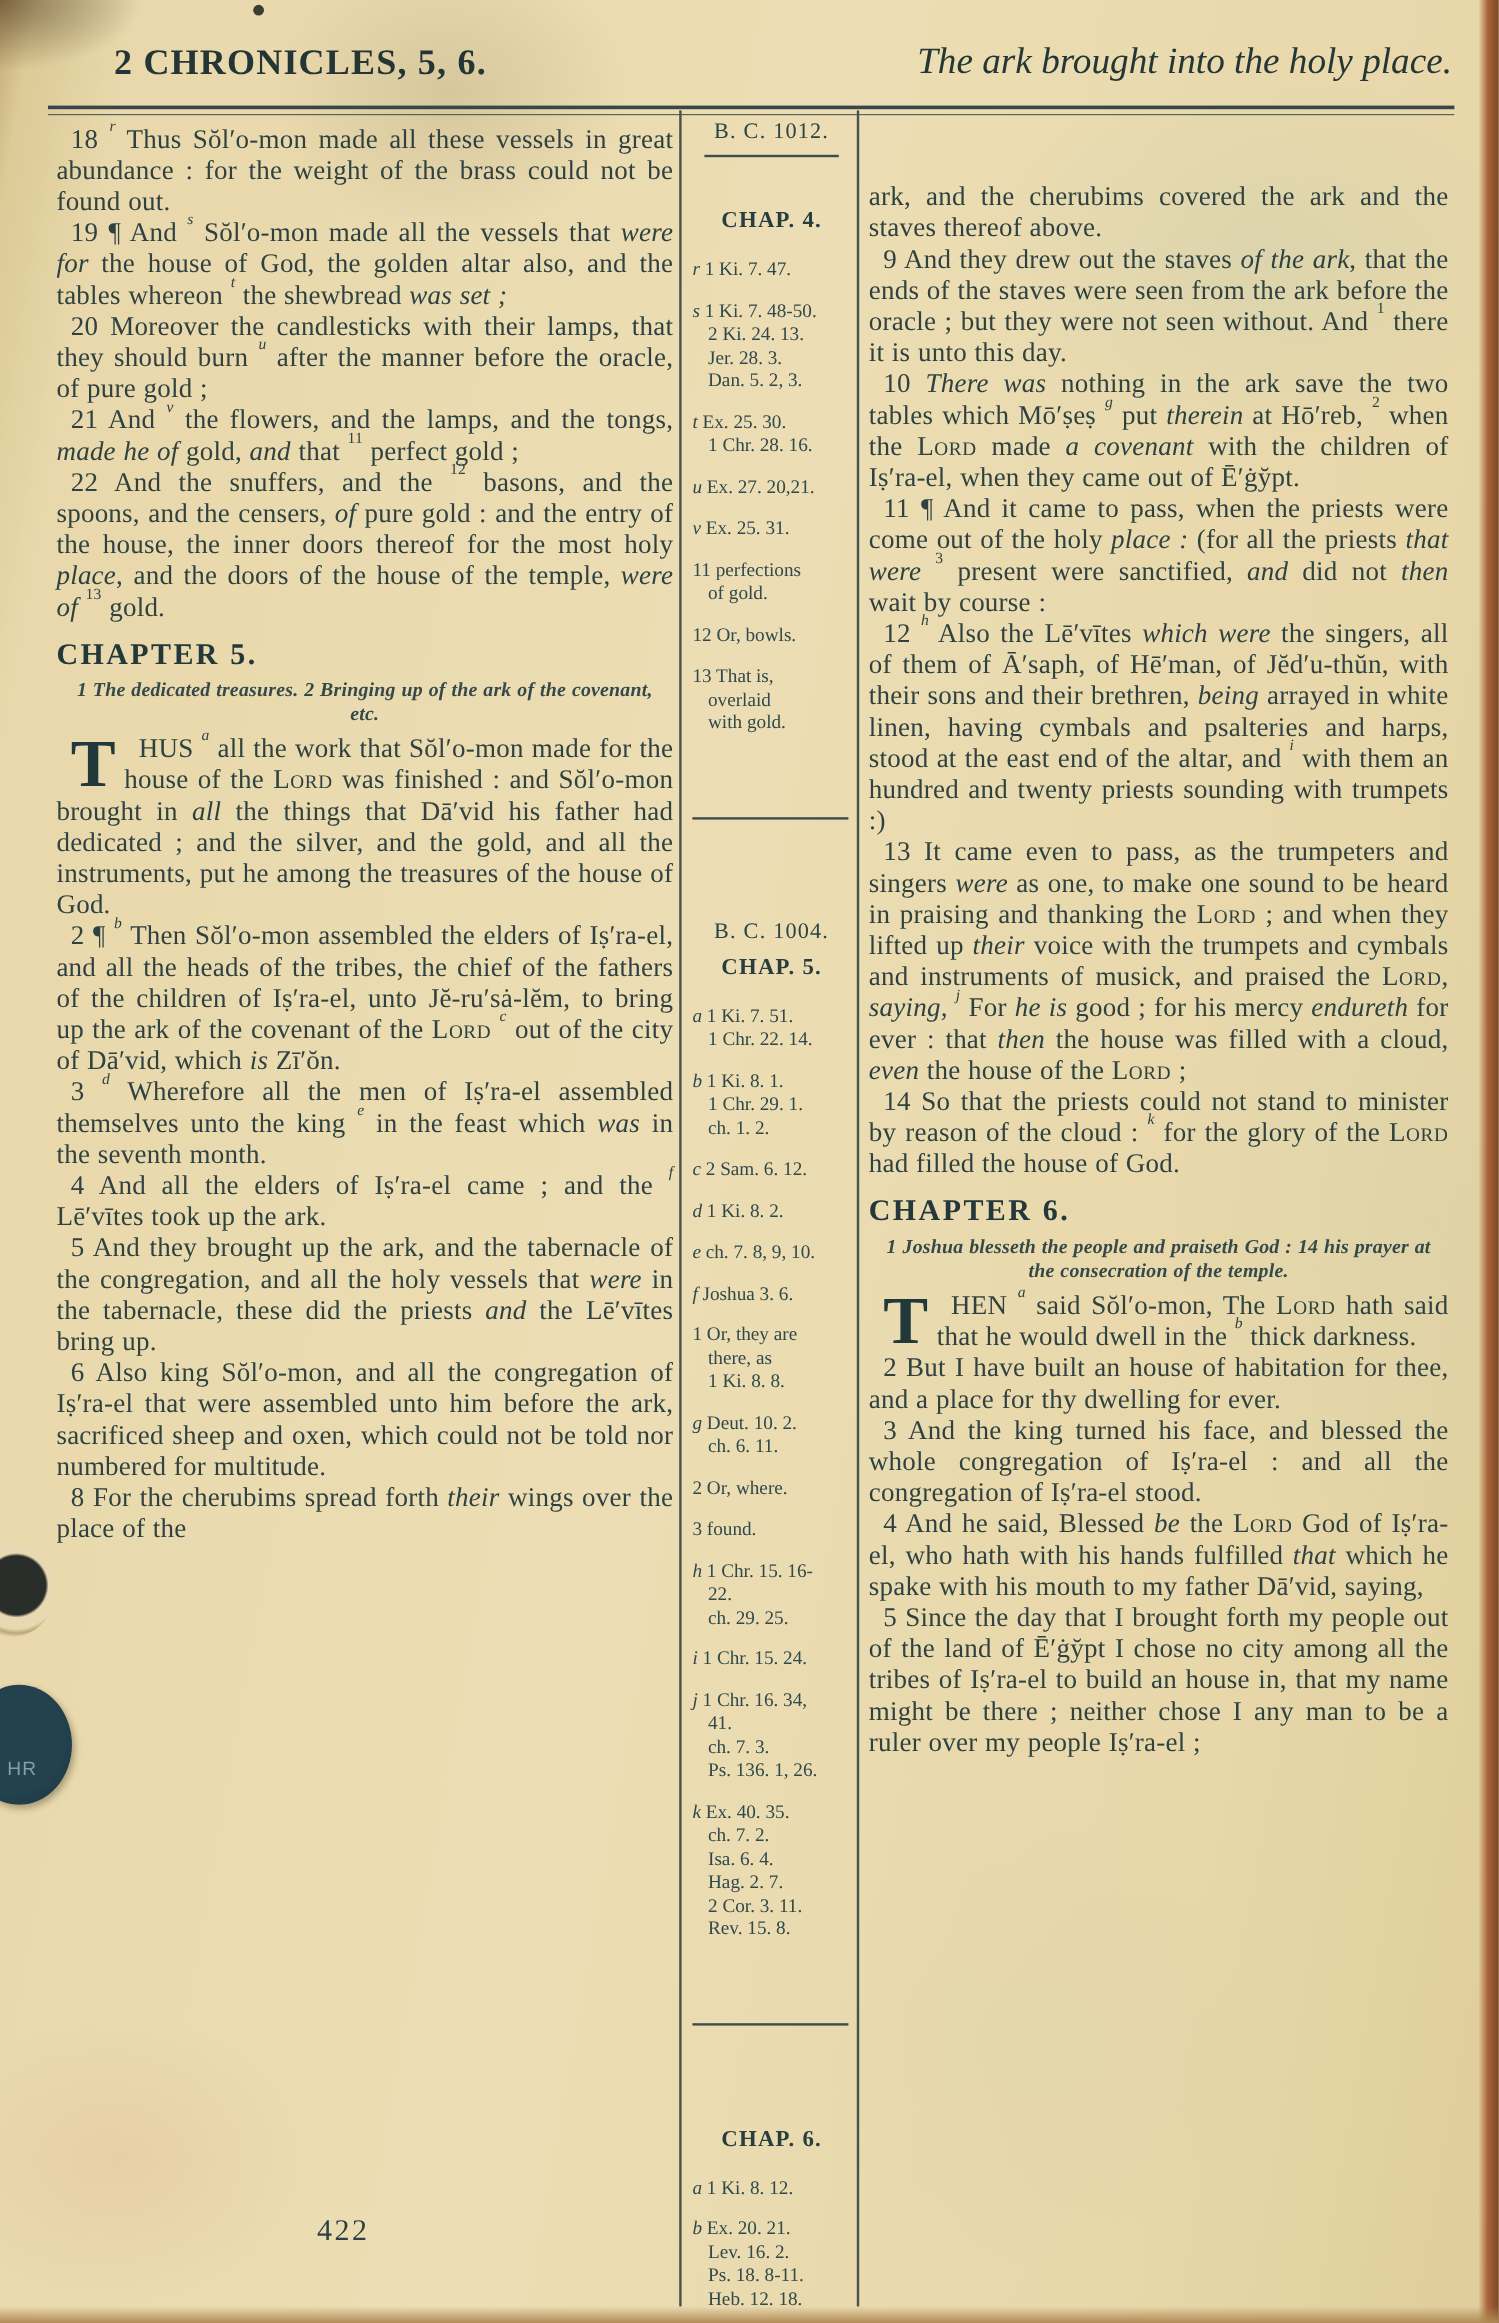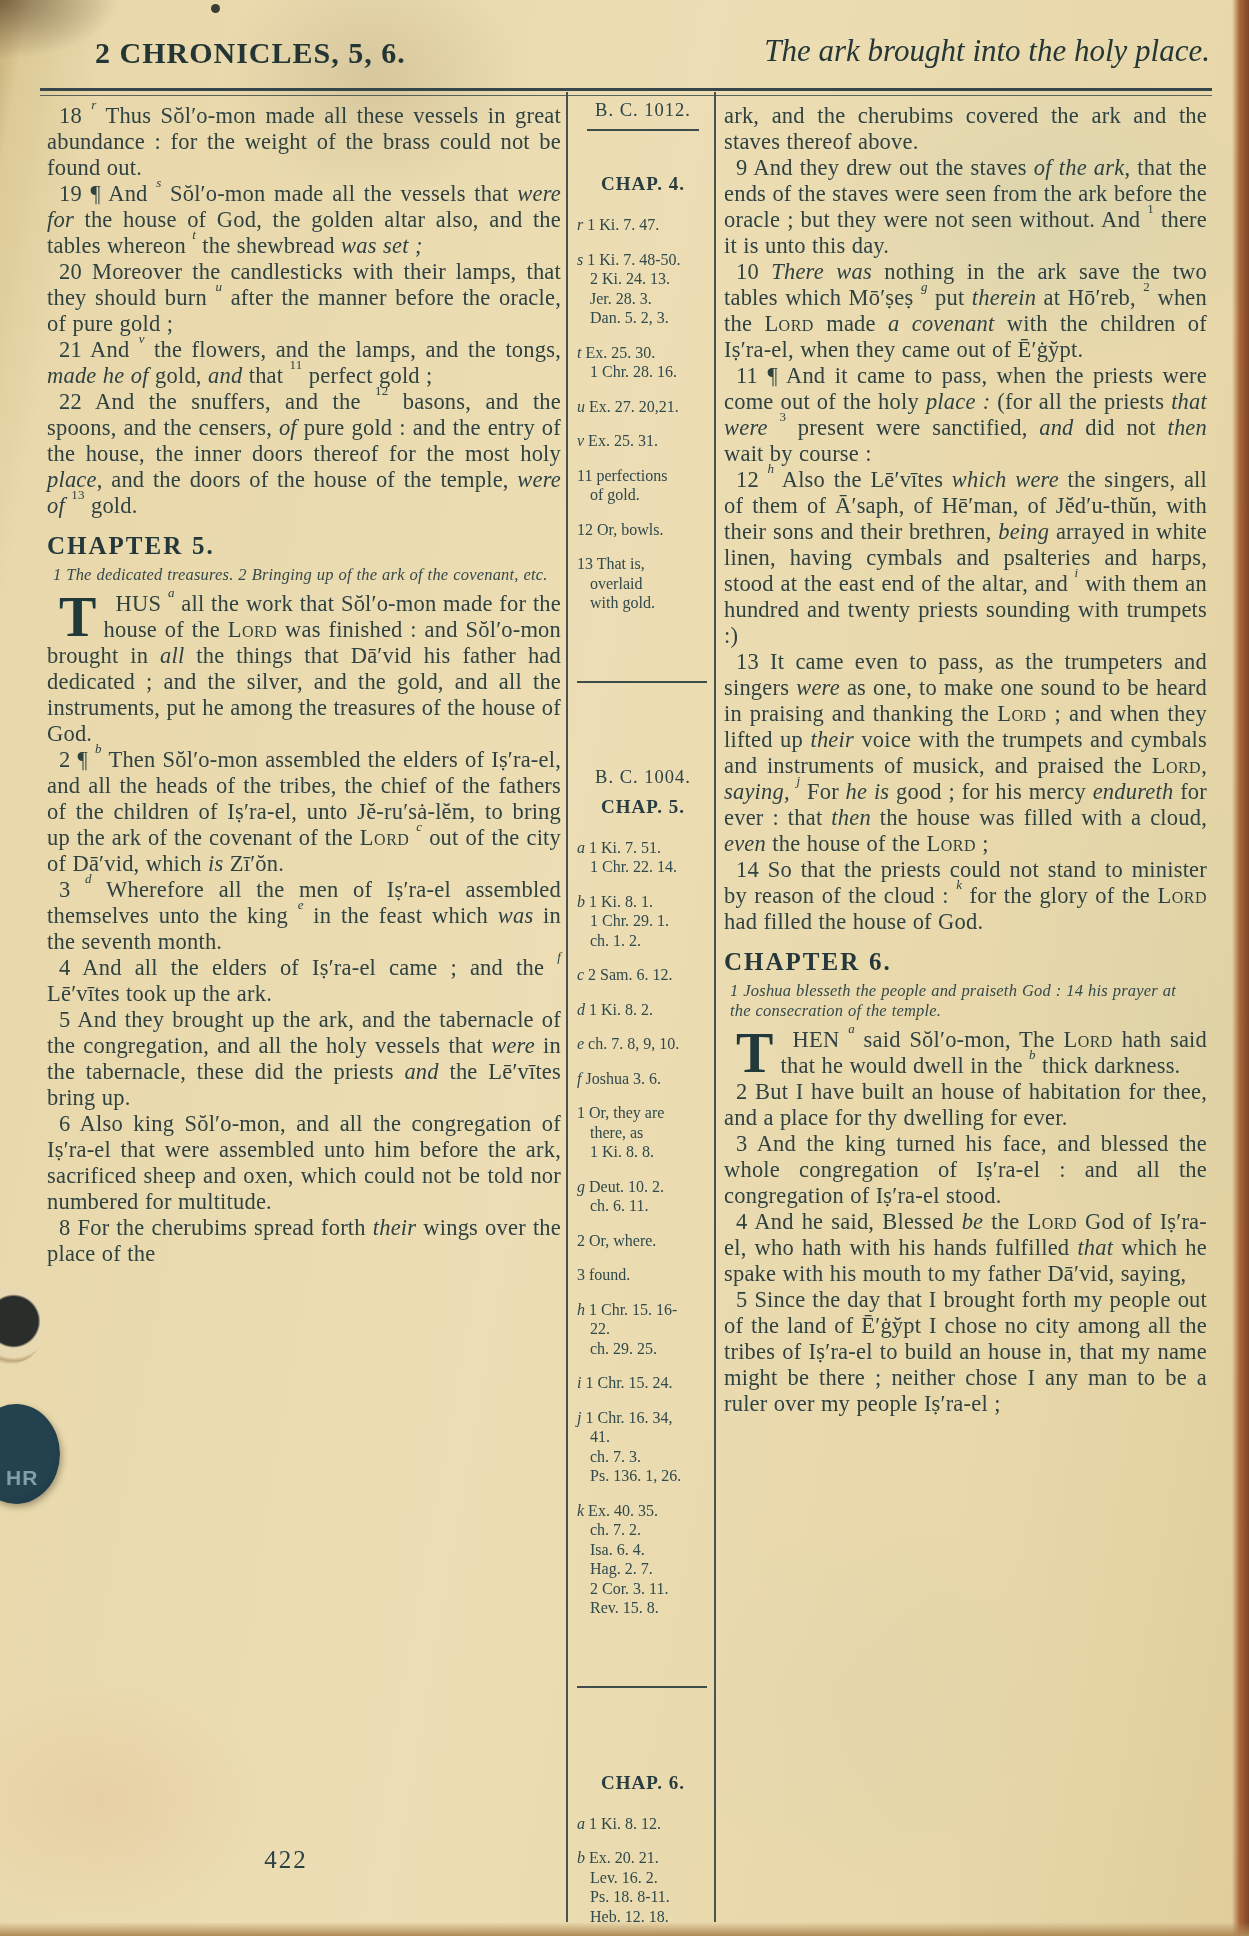--- a/index.html
+++ b/index.html
@@ -24,42 +24,42 @@
     background:radial-gradient(ellipse at 0 0,rgba(60,40,20,0.55),rgba(60,40,20,0) 70%);}
   .speck{position:absolute;border-radius:50%;}
   .speck.s1{left:211px;top:4px;width:9px;height:9px;background:#3a3d34;}
   .speck.s2{left:40px;top:1443px;width:9px;height:8px;background:#a64f27;}
   
   .snap{position:absolute;left:-26px;top:1286px;width:72px;height:78px;border-radius:50%;
     background:radial-gradient(circle at 55% 45%, #2a2e2a 0 42%, #e8d9b2 46% 62%, #bfa87b 68%, rgba(191,168,123,0) 75%);}
   .tab{position:absolute;left:-28px;top:1404px;width:88px;height:100px;border-radius:50%;
     background:radial-gradient(circle at 40% 45%, #23424e 0 60%, #1b3340 100%);
     box-shadow:2px 3px 6px rgba(40,30,10,0.35);}
-  .tab-label{position:absolute;left:34px;top:62px;color:#7fa0ab;font-size:21px;font-weight:bold;
+  .tab-label{position:absolute;left:34px;top:62px;color:#7fa0ab;font-size:16px;font-weight:normal;
     font-family:"Liberation Sans",sans-serif;letter-spacing:1px;}
   
   .hdr-left{position:absolute;left:47px;top:36px;font-size:30px;font-weight:bold;
     letter-spacing:1px;color:#233534;margin-left:48px;}
   .hdr-right{position:absolute;left:560px;width:650px;top:33px;font-size:31px;font-style:italic;
     text-align:right;color:#243736;}
   .hdr-rule{position:absolute;left:40px;top:88px;width:1172px;height:4px;
     border-top:3px solid #36464a;border-bottom:1px solid rgba(54,70,74,0.8);}
   
   .col{position:absolute;top:103px;font-size:22.5px;line-height:26px;text-align:justify;
     letter-spacing:0.2px;word-spacing:0.5px;}
   .col-left{left:47px;width:514px;}
-  .col-right{left:724px;width:483px;}
+  .col-right{left:724px;width:483px;margin-top:48px;}
   .vrule{position:absolute;top:92px;width:2px;height:1830px;background:#47534e;}
   .vr1{left:566px;} .vr2{left:714px;}
   .verse{margin:0;text-indent:12px;clear:both;}
   .verse.cont{text-indent:0;}
   .chap-heading{clear:both;font-weight:bold;font-size:25px;line-height:28px;
     letter-spacing:2px;margin:13px 0 5px;color:#24383b;}
-  .chap-summary{font-style:italic;font-size:16.5px;line-height:20px;text-align:left;
-    margin:0 6px 6px;color:#35494a;}
+  .chap-summary{font-style:italic;font-size:16.5px;line-height:20px;text-align:center;
+    margin:0 6px 6px;color:#35494a;font-weight:bold;}
   .dropcap{float:left;font-size:56px;line-height:46px;font-weight:bold;margin:3px 7px 0 0;
     color:#22393c;}
   sup{font-size:13px;line-height:0;position:relative;top:-0.45em;}
   sup.supl{font-style:italic;}
   .sc{font-variant:small-caps;letter-spacing:0.5px;}
   
   .mcol{position:absolute;left:577px;top:100px;width:132px;font-size:16px;color:#30494b;}
   .m-bc{text-align:center;font-size:18.5px;letter-spacing:1px;margin-bottom:8px;color:#2b4345;}
   .m-rule{border-top:2px solid #3e4c4a;height:0;}
   .m-rule-short{width:112px;margin:2px auto 42px;}

